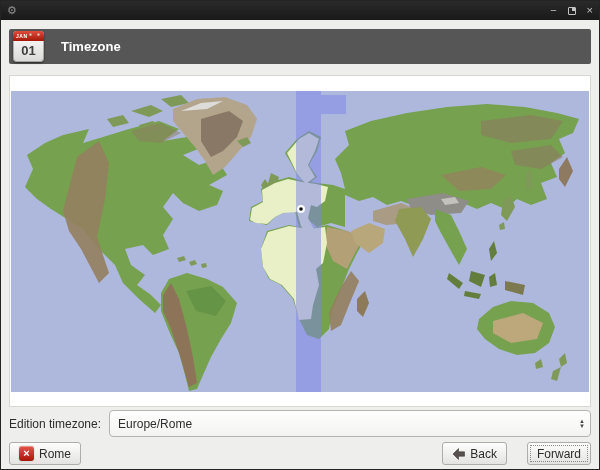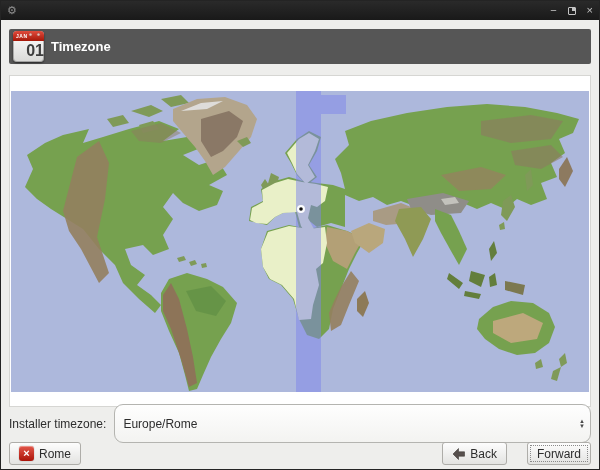--- a/index.html
+++ b/index.html
@@ -33,33 +33,33 @@
   }
   .cal { width:31px; height:31px; margin-left:4px; border-radius:4px;
     background:linear-gradient(#ffffff,#d9d9d7); box-shadow:0 1px 2px rgba(0,0,0,.55), inset 0 0 0 1px rgba(0,0,0,.25);
     overflow:hidden; }
   .cal-top { height:10px; background:linear-gradient(#e14c3d,#a51708);
     display:flex; align-items:center; padding:0 3px; position:relative; }
   .cal-month { font-size:5px; font-weight:bold; color:#fff; letter-spacing:.5px; }
   .cal-ring { position:absolute; top:2px; width:3px; height:3px; border-radius:50%;
     background:#f3c8c2; box-shadow:inset 0 0 1px #5d0c05; }
   .cal-ring.r1 { right:12px; } .cal-ring.r2 { right:4px; }
-  .cal-day { text-align:right; font-size:16px; font-weight:bold; color:#3e3e3e; line-height:20px; }
-  .header-title { margin-left:7px; font-size:13px; font-weight:bold; color:#ffffff; }
+  .cal-day { text-align:center; font-size:13px; font-weight:bold; color:#3e3e3e; line-height:20px; }
+  .header-title { margin-left:17px; font-size:13px; font-weight:bold; color:#ffffff; }
   
   .map-frame {
     margin:11px 8px 0 8px; height:332px; background:#ffffff;
     border:1px solid #d6d6d3; display:flex; align-items:center; justify-content:center;
   }
   .map-frame svg { display:block; }
   
   .tz-row { margin:5px 8px 0 8px; height:23px; display:flex; align-items:center; }
   .tz-label { font-size:12px; color:#2d2d2d; white-space:nowrap; }
   .tz-combo {
-    flex:1; margin-left:8px; height:39px; border:1px solid #b4b4b0; border-radius:9px;
+    flex:1; margin-left:8px; height:27px; border:1px solid #b4b4b0; border-radius:4px;
     background:linear-gradient(#fefefe,#f3f3f1);
     display:flex; align-items:center; padding:0 5px 0 8px; cursor:pointer;
   }
   .tz-value { flex:1; font-size:12px; color:#2d2d2d; }
   .tz-spin { display:flex; flex-direction:column; align-items:center; color:#4a4a4a; }
   .tz-spin span { font-size:6px; line-height:5px; }
   
   .btn-row { margin:7px 8px 0 8px; display:flex; justify-content:space-between; }
   .btn-group { display:flex; gap:20px; }
   .btn {
@@ -166,21 +166,21 @@
       <rect x="310" y="4" width="25" height="19" fill="#7e83ea" fill-opacity="0.5"></rect>
 
       <g>
         <circle cx="290" cy="118" r="4" fill="#ffffff" fill-opacity="0.95"></circle>
         <circle cx="290" cy="118" r="1.8" fill="#111111"></circle>
       </g>
     </svg>
   </div>
 
   <div class="tz-row">
-    <span class="tz-label">Installer timezone:</span>
+    <span class="tz-label">Edition timezone:</span>
     <div class="tz-combo">
       <span class="tz-value">Europe/Rome</span>
       <span class="tz-spin">
         <span>▲</span>
         <span>▼</span>
       </span>
     </div>
   </div>
 
   <div class="btn-row">

